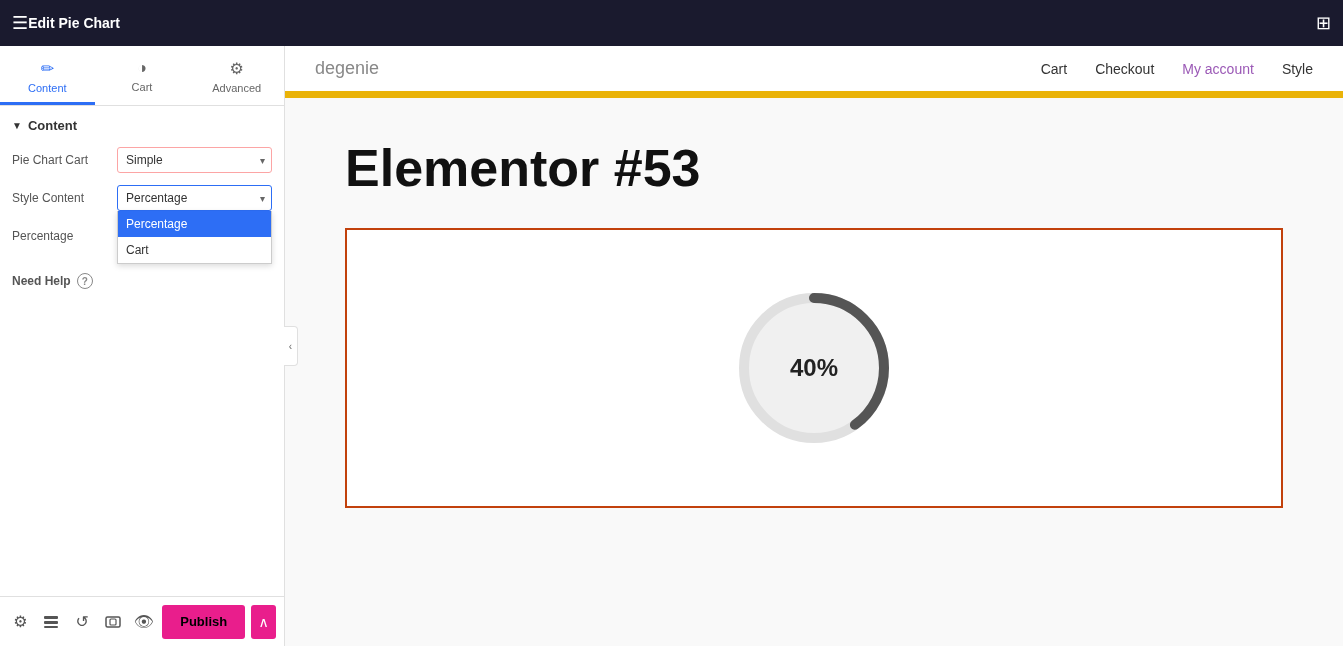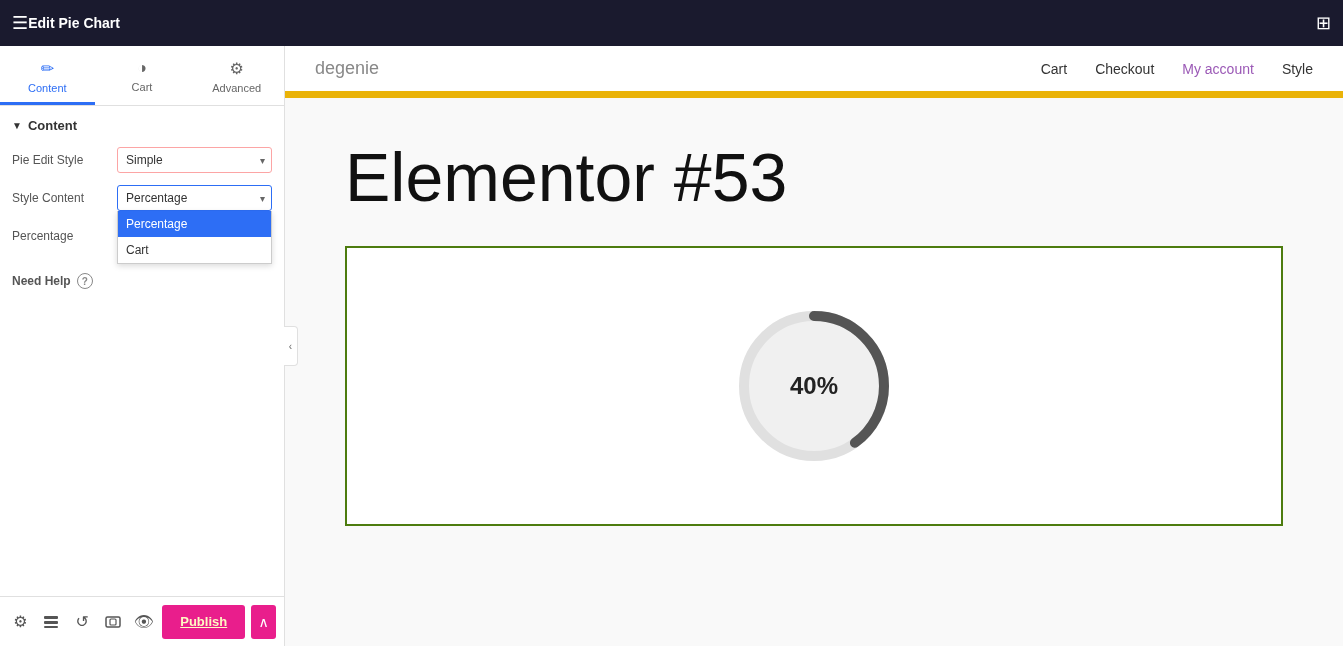--- a/index.html
+++ b/index.html
@@ -193,34 +193,33 @@
       display: flex;
       align-items: center;
       justify-content: center;
       cursor: pointer;
       color: #555;
       font-size: 16px;
       border-radius: 3px;
     }
     .publish-btn {
       background: #e91e8c;
-      color: #fef9c3;
+      color: #000000;
       padding: 0 18px;
       height: 34px;
       border: none;
       border-radius: 3px;
       font-size: 13px;
       font-weight: bold;
       cursor: pointer;
       flex: 1;
       text-align: center;
       display: flex;
       align-items: center;
       justify-content: center;
-      text-decoration: underline;
     }
     .chevron-up-btn {
       width: 34px;
       height: 34px;
       background: #e91e8c;
       color: #fff;
       display: flex;
       align-items: center;
       justify-content: center;
       cursor: pointer;
@@ -282,29 +281,29 @@
       text-decoration: none;
       cursor: pointer;
     }
     .site-nav-link.active { color: #9b59b6; }
 
     
     .page-content {
       padding: 40px 60px;
     }
     .page-title {
-      font-size: 68px;
-      font-weight: normal;
+      font-size: 52px;
+      font-weight: bold;
       color: #111;
       margin-bottom: 30px;
     }
 
     
     .chart-container {
-      border: 2px solid #4d7c0f;
+      border: 2px solid #c2410c;
       background: #fff;
       padding: 30px;
       display: flex;
       align-items: center;
       justify-content: center;
       min-height: 280px;
     }
 
     
     .pie-chart-wrapper {
@@ -342,21 +341,21 @@
     </div>
 
     <div class="sidebar-content">
 
       <div class="section-header">
         <span class="arrow">▼</span>
         <span>Content</span>
       </div>
 
       <div class="field-row">
-        <span class="field-label">Pie Edit Style</span>
+        <span class="field-label">Pie Chart Cart</span>
         <div class="field-control">
           <div class="select-wrapper">
             <select class="select-box">
               <option>Simple</option>
               <option>Donut</option>
             </select>
             <span class="select-arrow">▾</span>
           </div>
         </div>
       </div>

